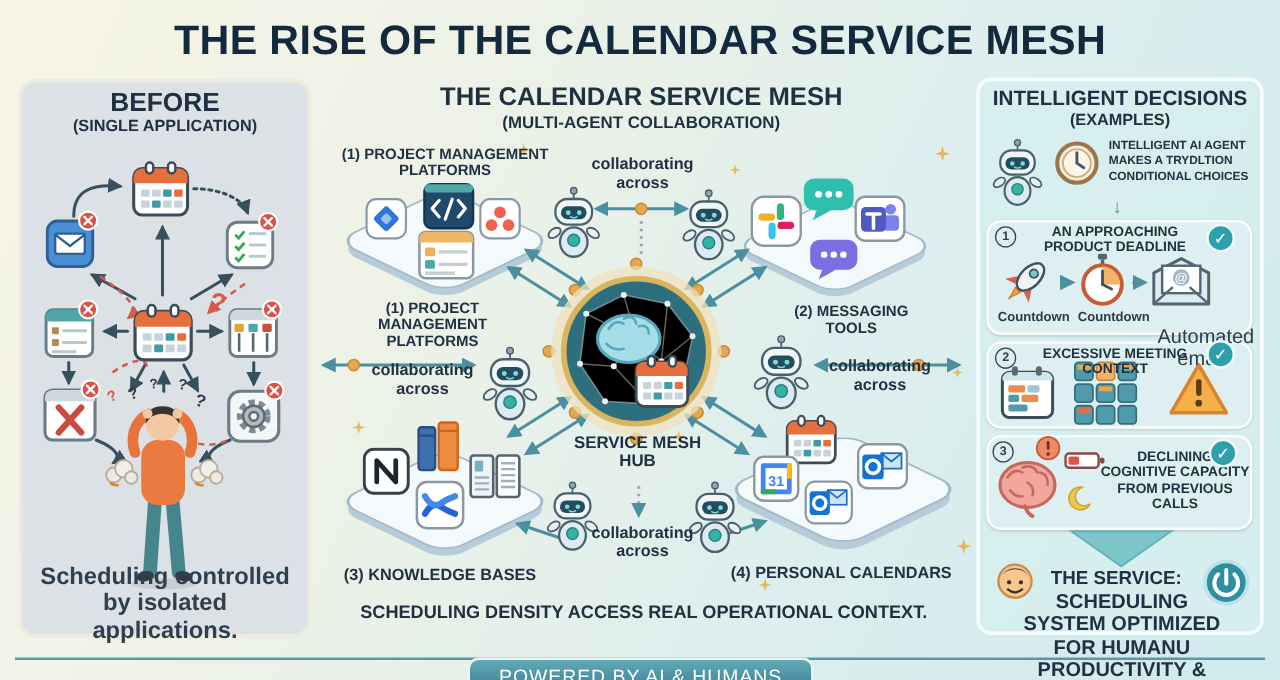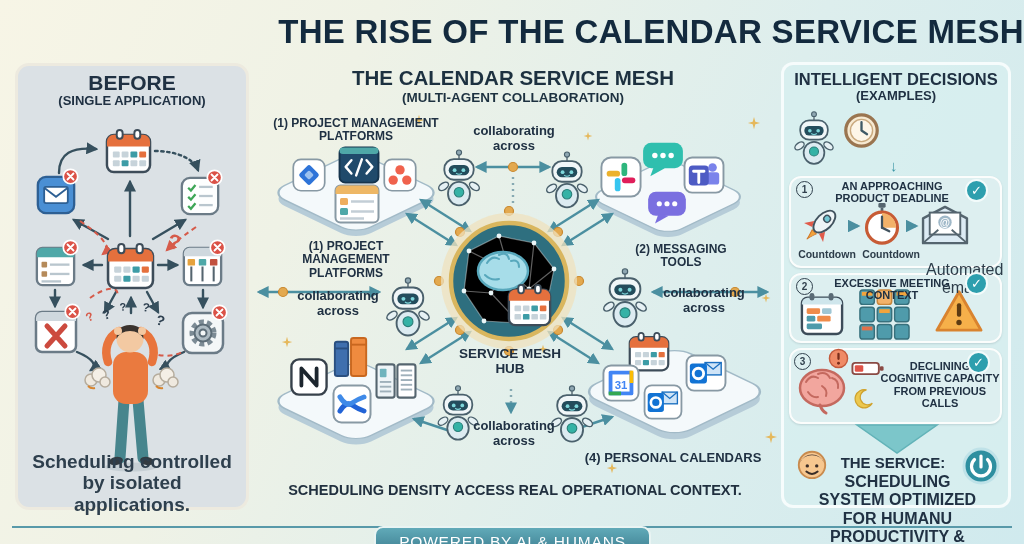--- a/index.html
+++ b/index.html
@@ -20,21 +20,21 @@
     display:flex; align-items:center; justify-content:center; z-index:7; }
   .num-badge { position:absolute; width:17px; height:17px; border-radius:50%;
     border:1.6px solid #31414e; color:#31414e; font-size:10px; font-weight:800;
     display:flex; align-items:center; justify-content:center; z-index:7; }
   .banner { position:absolute; left:374px; top:526px; width:277px; height:32px;
     background:linear-gradient(180deg,#61aab8,#39798d); border:2px solid #e9f4f3; border-radius:9px;
     display:flex; align-items:center; justify-content:center; color:#fff; font-weight:400;
     font-size:15.5px; letter-spacing:.8px; z-index:8; }
   .hline { position:absolute; left:12px; right:12px; top:526px; border-top:2px solid #5899a9; z-index:2; }
   .downarrow { position:absolute; z-index:6; color:#3f98a8; font-weight:800; font-size:15px; }
-  .title { letter-spacing:.3px;text-align:right; }
+  .title { letter-spacing:.3px; }
 </style>
 </head>
 <body>
 
 <div class="canvas">
 
   <div class="panel-left"></div>
   <div class="panel-right"></div>
   <div class="hline"></div>
 
@@ -574,25 +574,27 @@
   <div class="lbl" style="left:280px;top:67px;width:466px;font-size:20.5px;color:#1d3140">THE CALENDAR SERVICE MESH</div>
   <div class="lbl" style="left:280px;top:90px;width:466px;font-size:13.5px;color:#1d3140">(MULTI-AGENT COLLABORATION)</div>
   <div class="lbl" style="left:266px;top:117px;width:180px;font-size:12px">(1) PROJECT MANAGEMENT PLATFORMS</div>
   <div class="lbl" style="left:462px;top:124px;width:104px;font-size:13px;font-weight:700">collaborating across</div>
   <div class="lbl" style="left:290px;top:240px;width:112px;font-size:12px">(1) PROJECT MANAGEMENT PLATFORMS</div>
   <div class="lbl" style="left:286px;top:289px;width:104px;font-size:13px;font-weight:700">collaborating across</div>
   <div class="lbl" style="left:622px;top:243px;width:118px;font-size:12px">(2) MESSAGING TOOLS</div>
   <div class="lbl" style="left:652px;top:286px;width:104px;font-size:13px;font-weight:700">collaborating across</div>
   <div class="lbl" style="left:443px;top:346px;width:134px;font-size:13.5px">SERVICE MESH HUB</div>
   <div class="lbl" style="left:460px;top:419px;width:108px;font-size:13px;font-weight:700">collaborating across</div>
+  <div class="lbl" style="left:252px;top:453px;width:200px;font-size:13px">(3) KNOWLEDGE BASES</div>
   <div class="lbl" style="left:572px;top:451px;width:202px;font-size:13px">(4) PERSONAL CALENDARS</div>
   <div class="lbl" style="left:276px;top:482px;width:478px;font-size:14.5px;color:#21303f">SCHEDULING DENSITY ACCESS REAL OPERATIONAL CONTEXT.</div>
 
   <div class="lbl" style="left:783px;top:70px;width:226px;font-size:16.5px">INTELLIGENT DECISIONS</div>
   <div class="lbl" style="left:783px;top:89px;width:226px;font-size:13px">(EXAMPLES)</div>
+  <div class="lbl" style="left:887px;top:111px;width:122px;font-size:9.5px;text-align:left;line-height:1.3">INTELLIGENT AI AGENT MAKES A TRYDLTION CONDITIONAL CHOICES</div>
   <div class="downarrow" style="left:890px;top:157px">↓</div>
 
   <div class="num-badge" style="left:796px;top:181px">1</div>
   <div class="lbl" style="left:832px;top:180px;width:120px;font-size:11px">AN APPROACHING PRODUCT DEADLINE</div>
   <span class="check-badge" style="left:965px;top:179px">✓</span>
   <div class="lbl" style="left:791px;top:249px;width:72px;font-size:10.5px;font-weight:700;color:#2c3c49">Countdown</div>
   <div class="lbl" style="left:858px;top:249px;width:66px;font-size:10.5px;font-weight:700;color:#2c3c49">Countdown</div>
   <div class="lbl" style="left:926px;top:261px;width:70px;font-size:16px;font-weight:400;color:#2c3c49">Automated email</div>
 
   <div class="num-badge" style="left:796px;top:278px">2</div>

